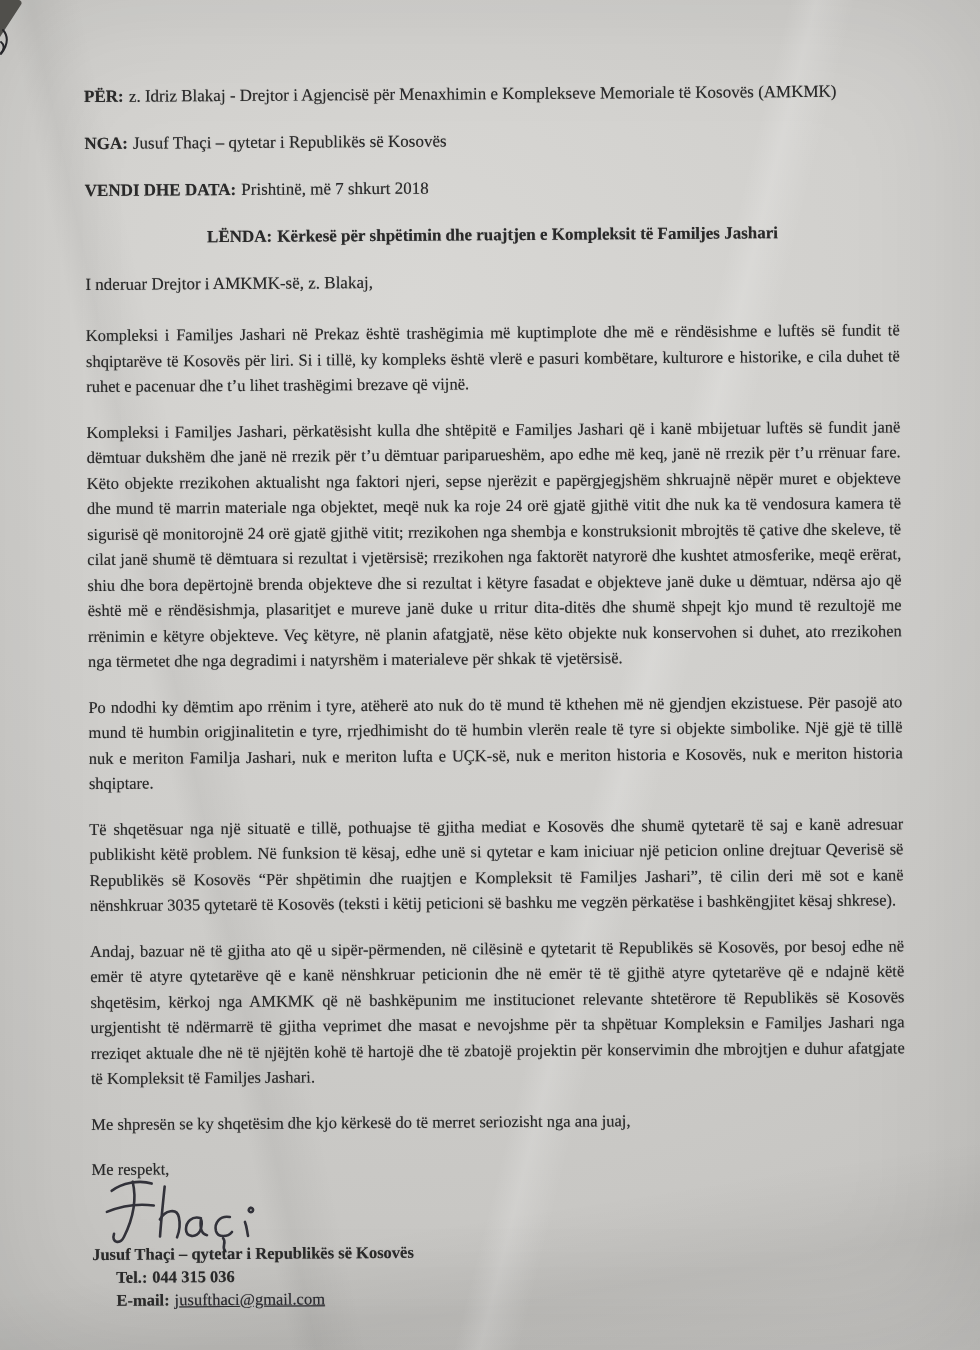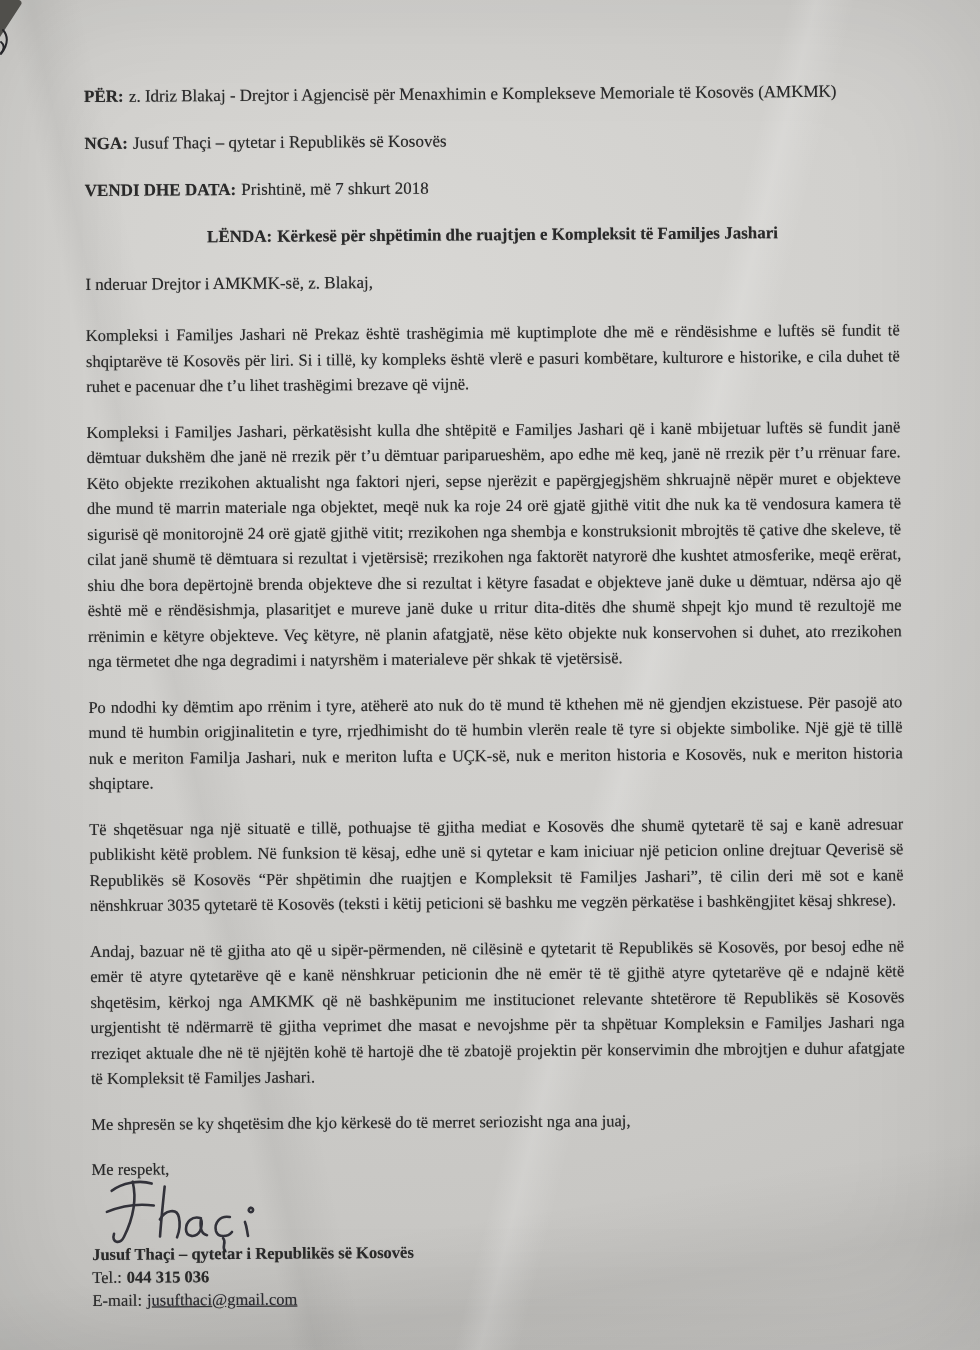--- a/index.html
+++ b/index.html
@@ -35,21 +35,21 @@
   .hline{font-size:17px;line-height:22px;margin:0 0 25px 0;}
   .hline .lbl{font-weight:bold;margin-right:.30em;}
   .subject{padding-left:122px;font-weight:bold;}
   .salutation{font-size:17px;line-height:22px;margin:0 0 27px 0;}
   p.body{font-size:16.5px;line-height:25.5px;text-align:justify;margin:0 0 20px 0;}
   .closing{text-align:left;}
   .signoff{font-size:16.5px;line-height:25.5px;margin:16px 0 0 0;}
   .signature{display:block;margin:-8px 0 -12px 10px;}
   .footer{margin-top:2px;}
   .footer p{font-size:16.5px;line-height:23px;margin:0;font-weight:bold;}
-  .footer .lbl{font-weight:normal;margin-right:.30em;}
+  .footer .lbl{font-weight:bold;margin-right:.30em;margin-left:24px;}
   .email{font-weight:normal;text-decoration:underline;color:#2a2a30;}
 </style>
 </head>
 <body>
 
 <div class="page">
   <div class="corner-fold"></div>
   <svg class="pen-mark" width="16" height="34" viewBox="0 0 16 34">
     <path d="M3,2 C9,9 7,18 1,26 M1,14 C5,17 4,22 1,25" fill="none" stroke="#26262a" stroke-width="2" stroke-linecap="round"></path>
   </svg>

